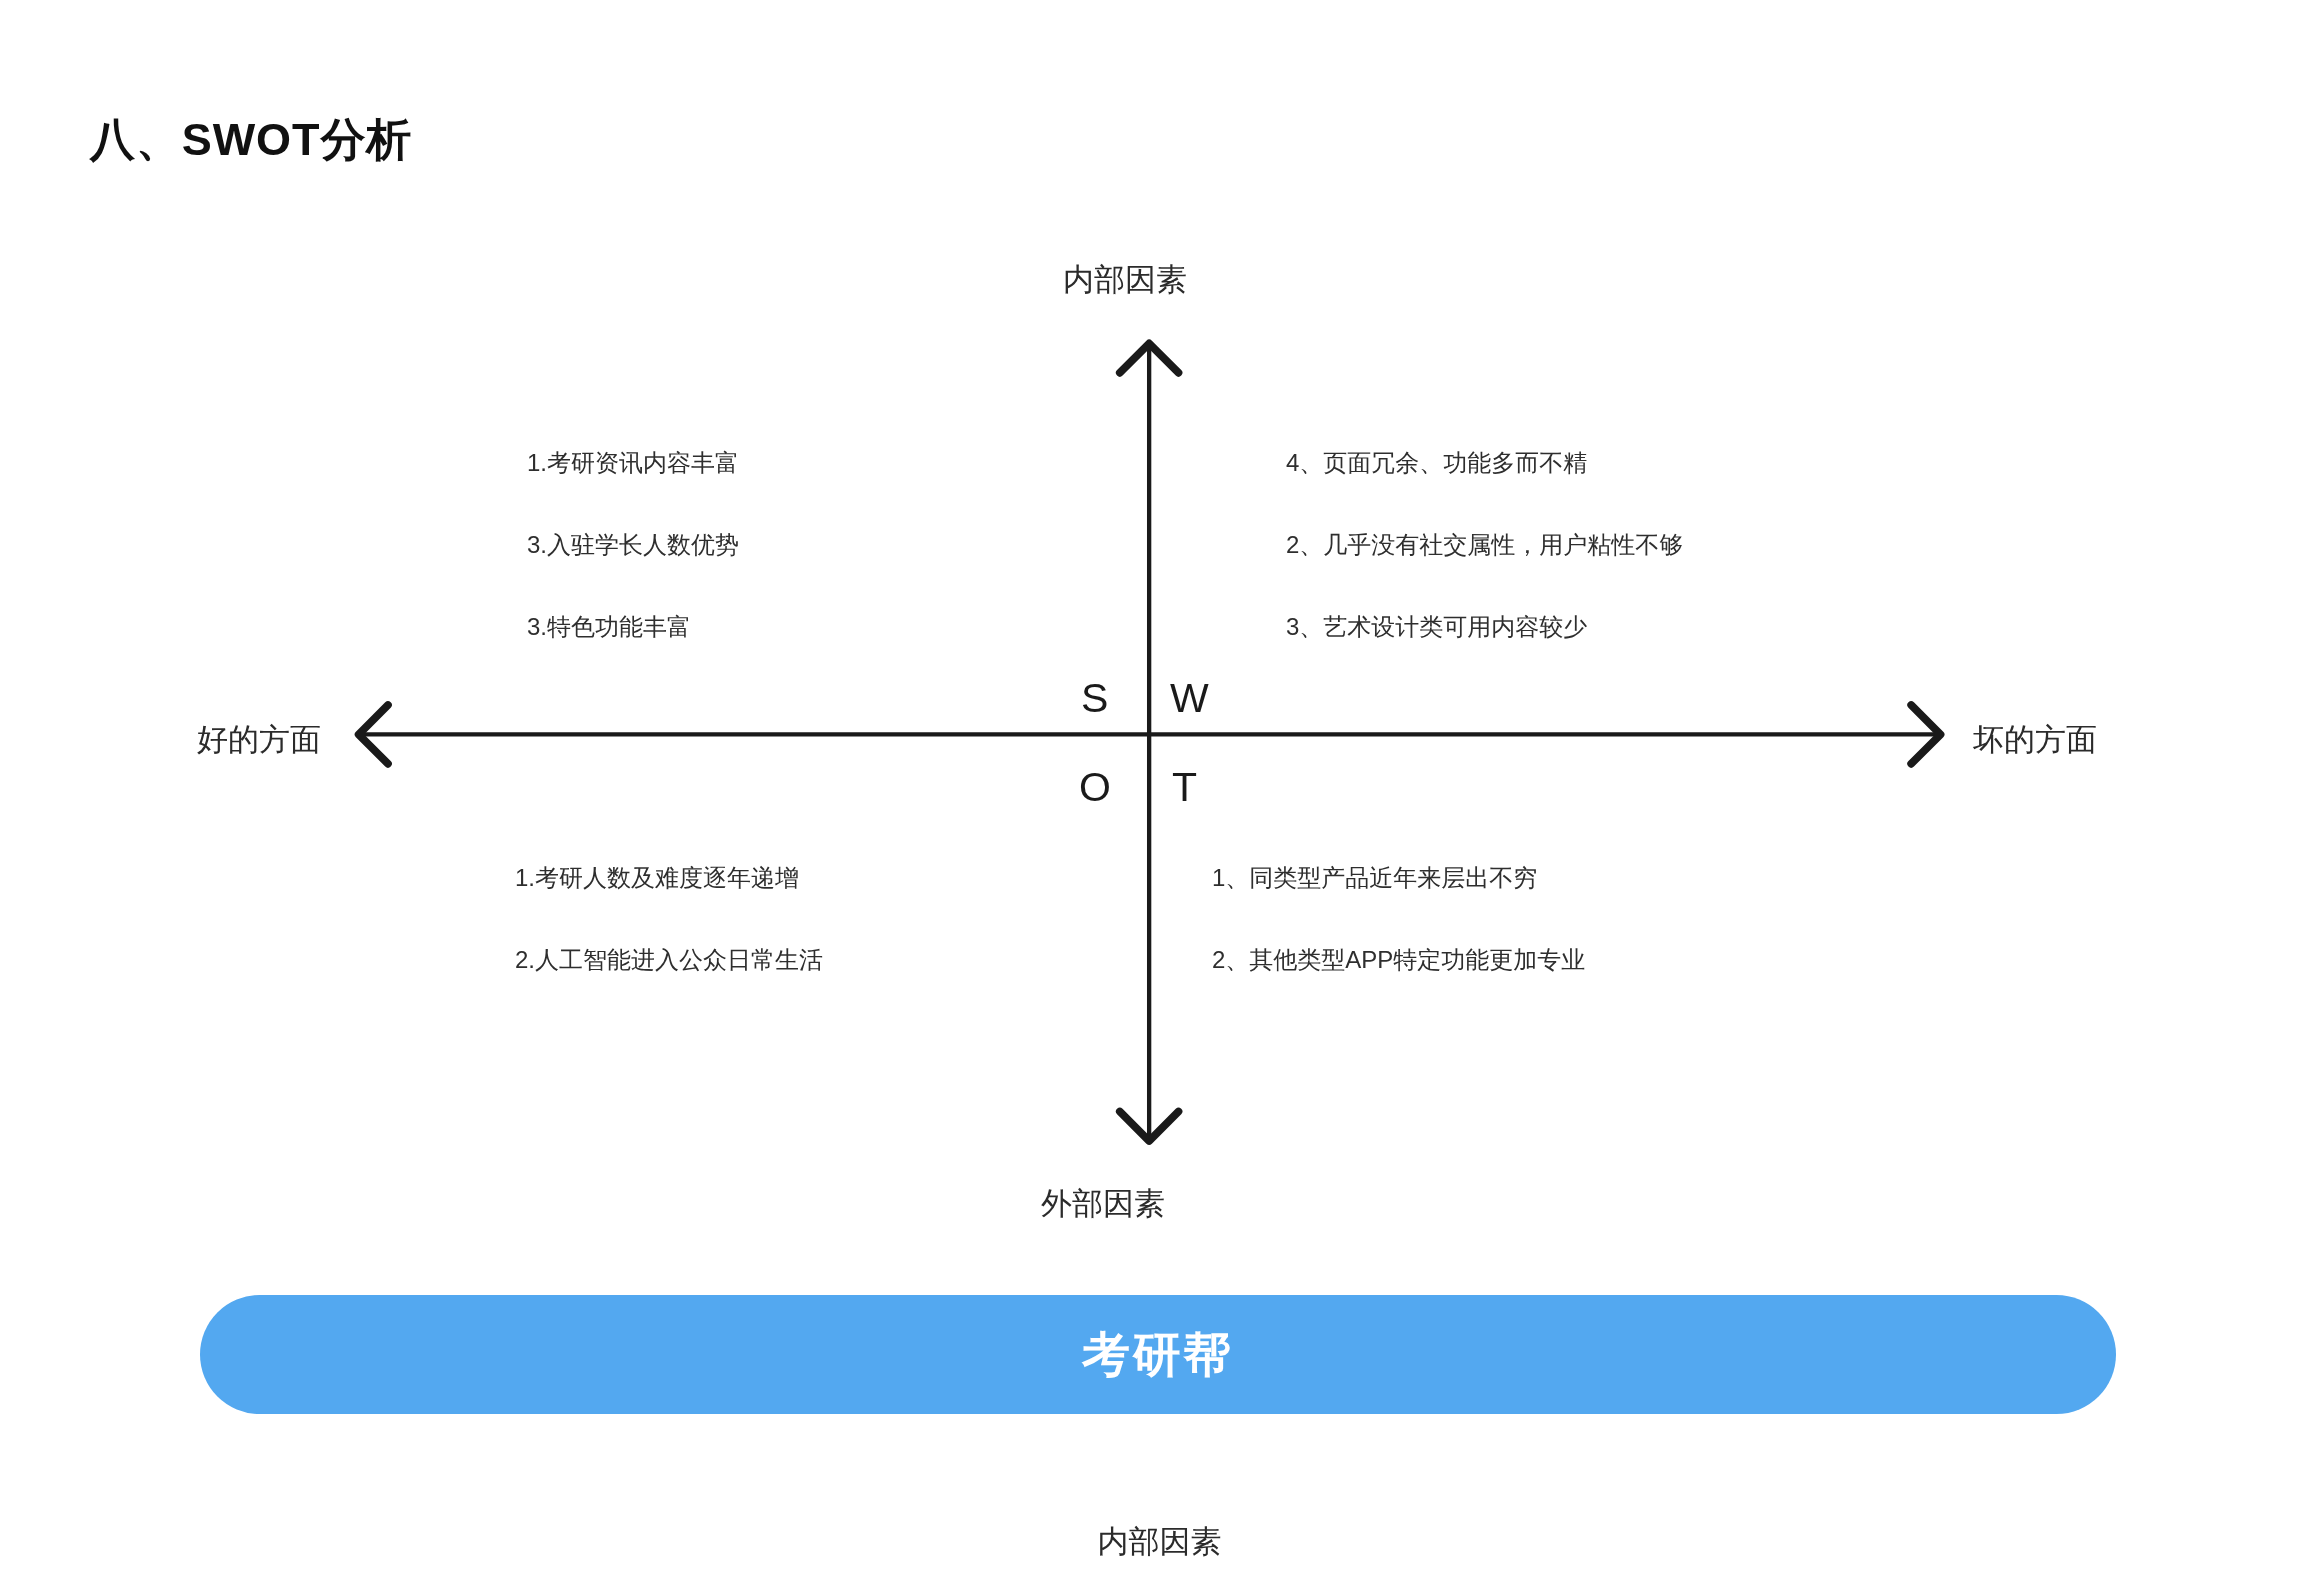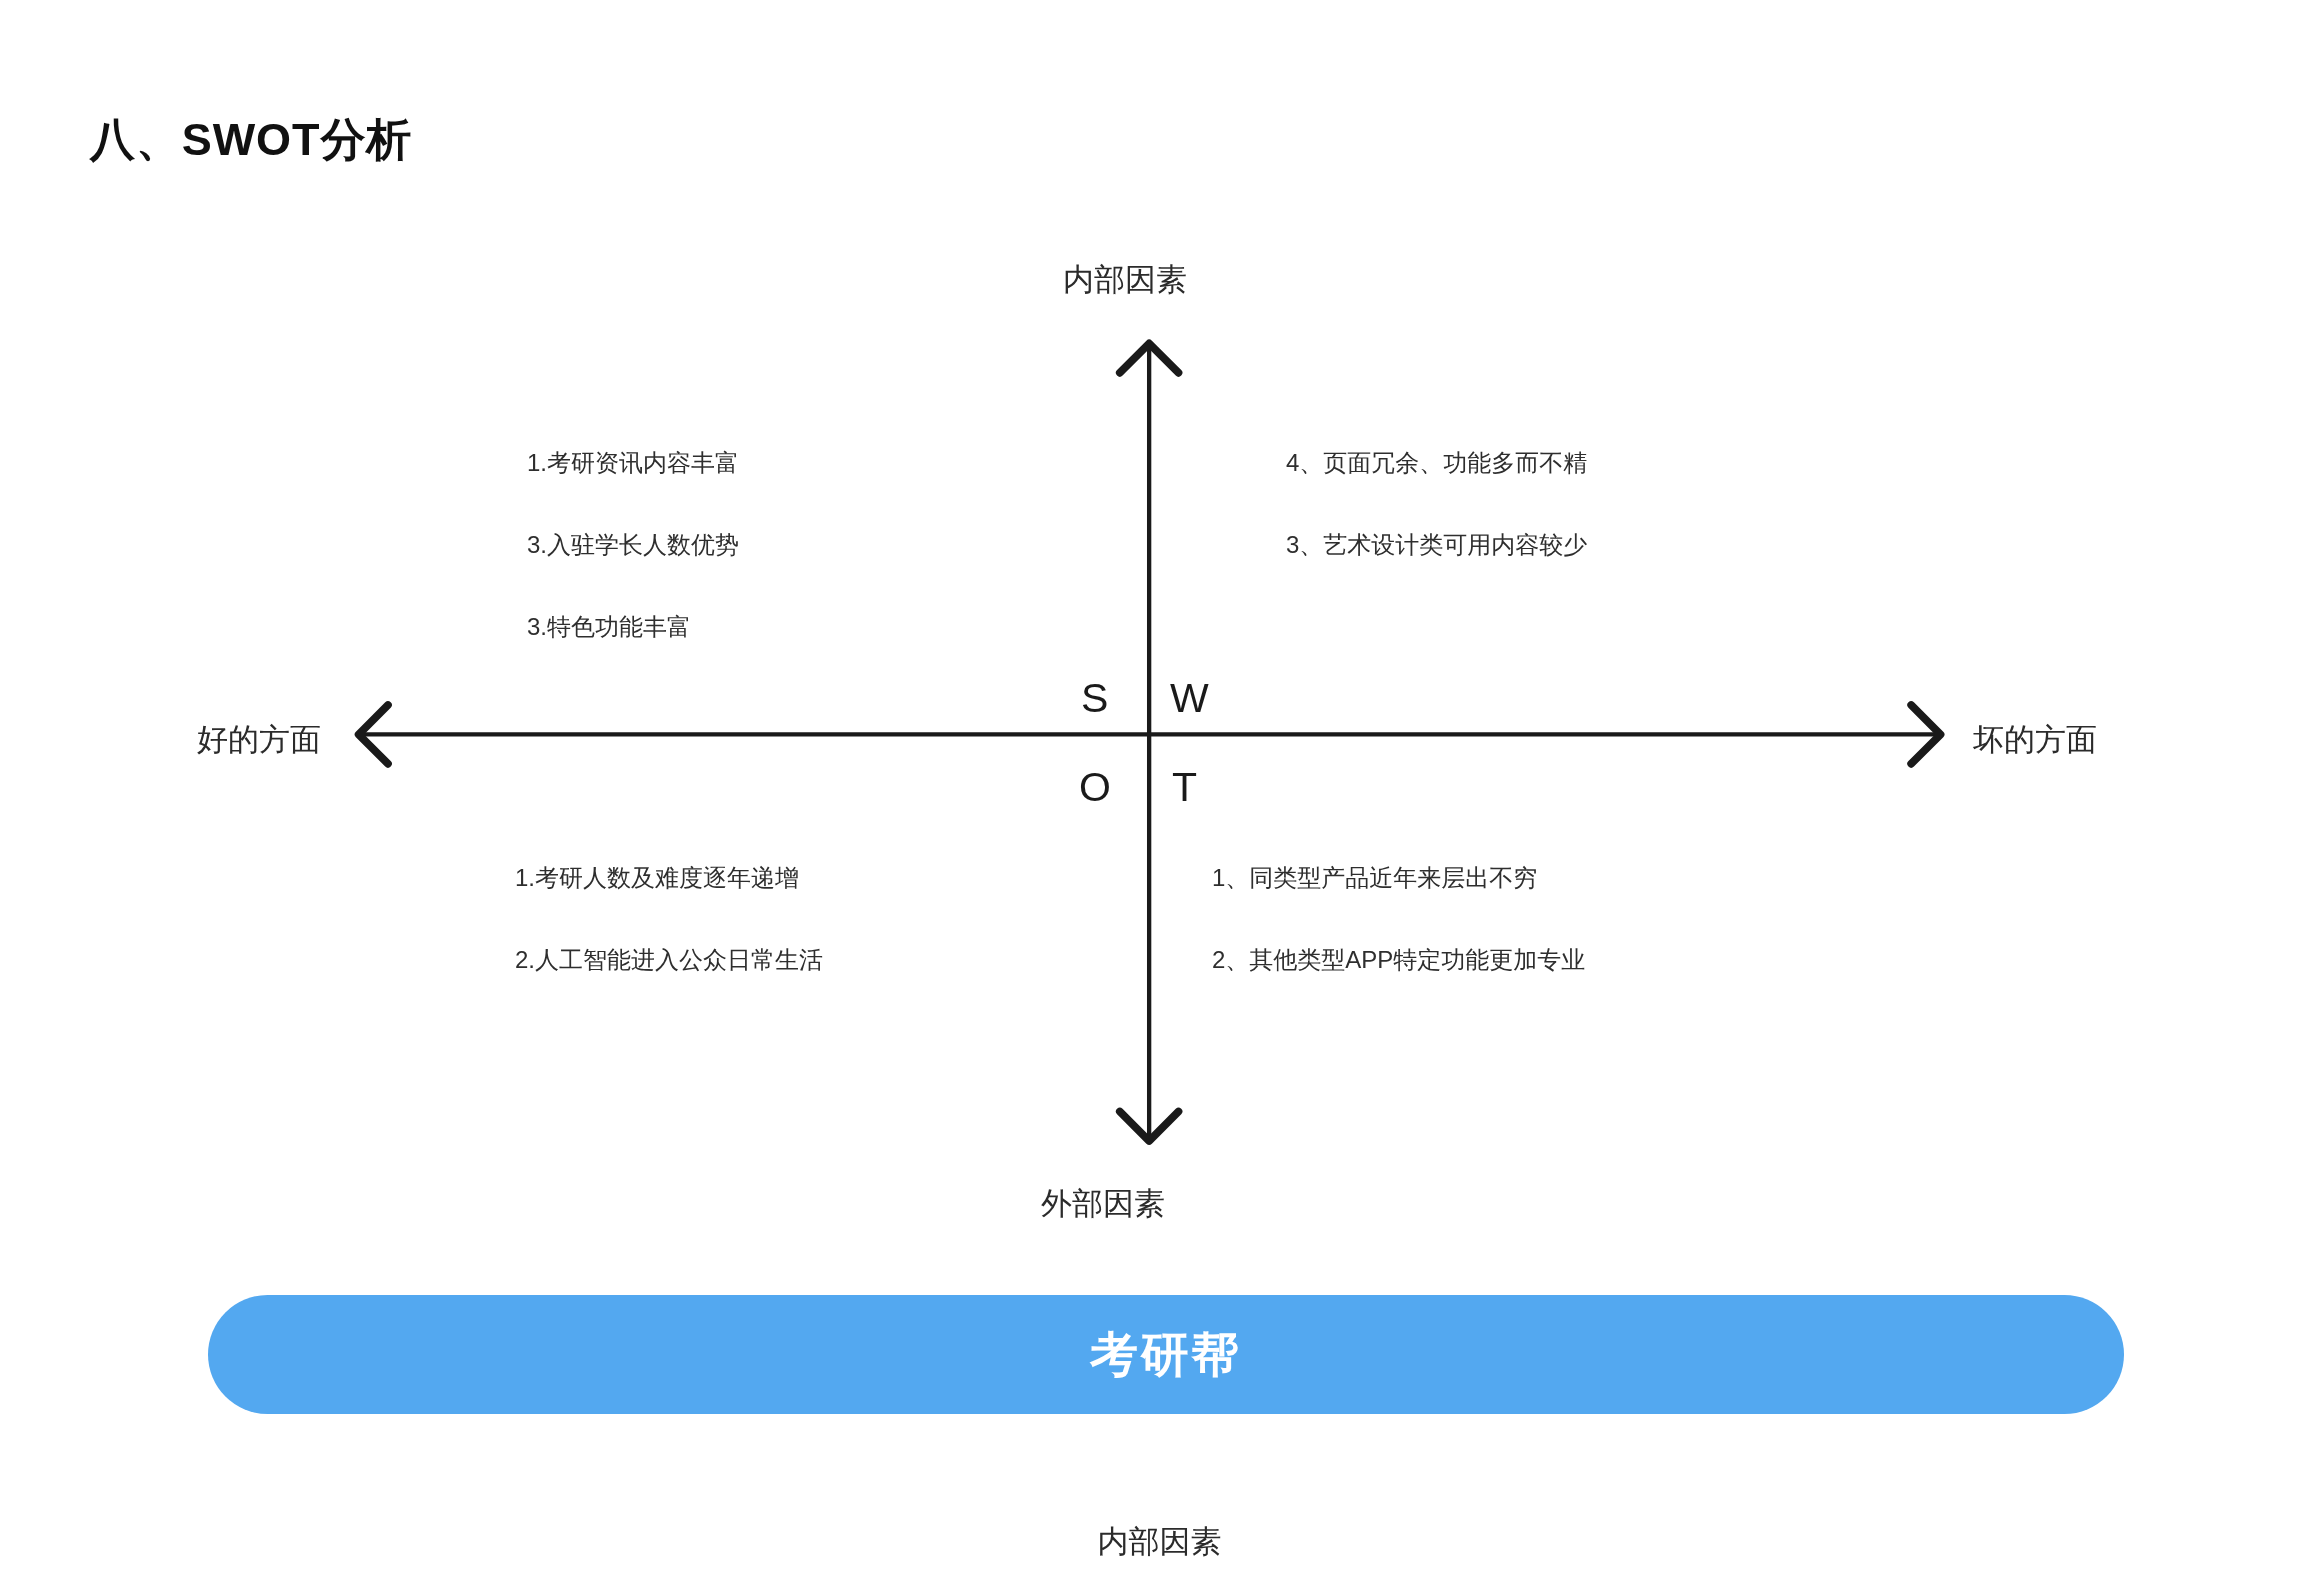--- a/index.html
+++ b/index.html
@@ -87,21 +87,21 @@
   .quadrant-line:last-child { margin-bottom: 0; }
 
   #quadrant-strengths   { left: 527px;  top: 451px; }
   #quadrant-weaknesses  { left: 1286px; top: 451px; }
   #quadrant-opportunities { left: 515px; top: 866px; }
   #quadrant-threats     { left: 1212px; top: 866px; }
 
   
   #brand-banner {
     position: absolute;
-    left: 208px;
+    left: 200px;
     top: 1295px;
     width: 1916px;
     height: 119px;
     background: #53a8f0;
     border-radius: 60px;
     display: flex;
     align-items: center;
     justify-content: center;
   }
   #brand-banner-label {
@@ -155,20 +155,21 @@
   <div class="swot-letter" id="swot-letter-t">T</div>
 
   <div class="quadrant" id="quadrant-strengths">
     <div class="quadrant-line">1.考研资讯内容丰富</div>
     <div class="quadrant-line">3.入驻学长人数优势</div>
     <div class="quadrant-line">3.特色功能丰富</div>
   </div>
 
   <div class="quadrant" id="quadrant-weaknesses">
     <div class="quadrant-line">4、页面冗余、功能多而不精</div>
+    <div class="quadrant-line">2、几乎没有社交属性，用户粘性不够</div>
     <div class="quadrant-line">3、艺术设计类可用内容较少</div>
   </div>
 
   <div class="quadrant" id="quadrant-opportunities">
     <div class="quadrant-line">1.考研人数及难度逐年递增</div>
     <div class="quadrant-line">2.人工智能进入公众日常生活</div>
   </div>
 
   <div class="quadrant" id="quadrant-threats">
     <div class="quadrant-line">1、同类型产品近年来层出不穷</div>

